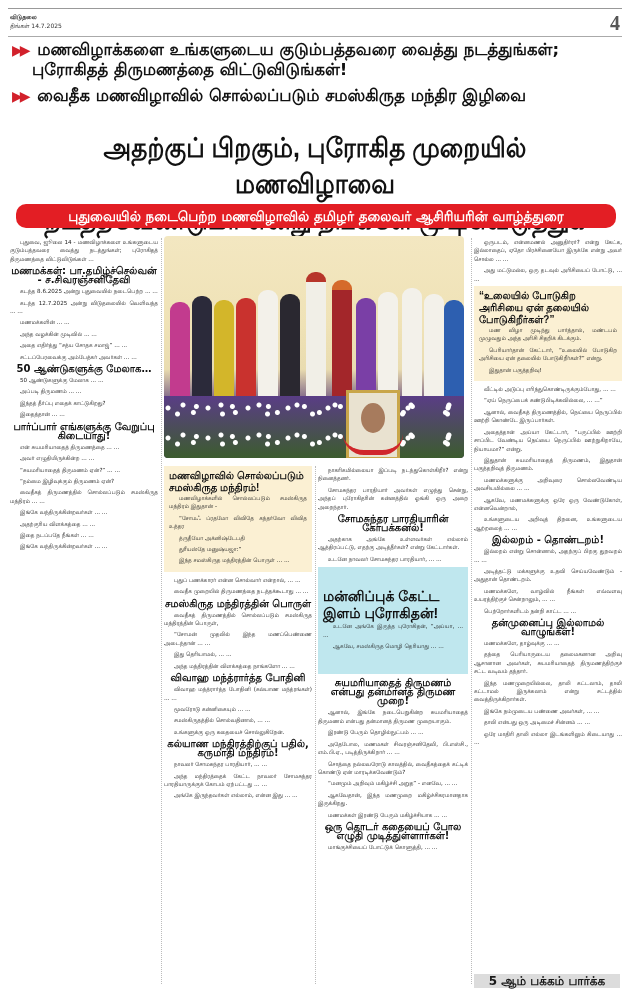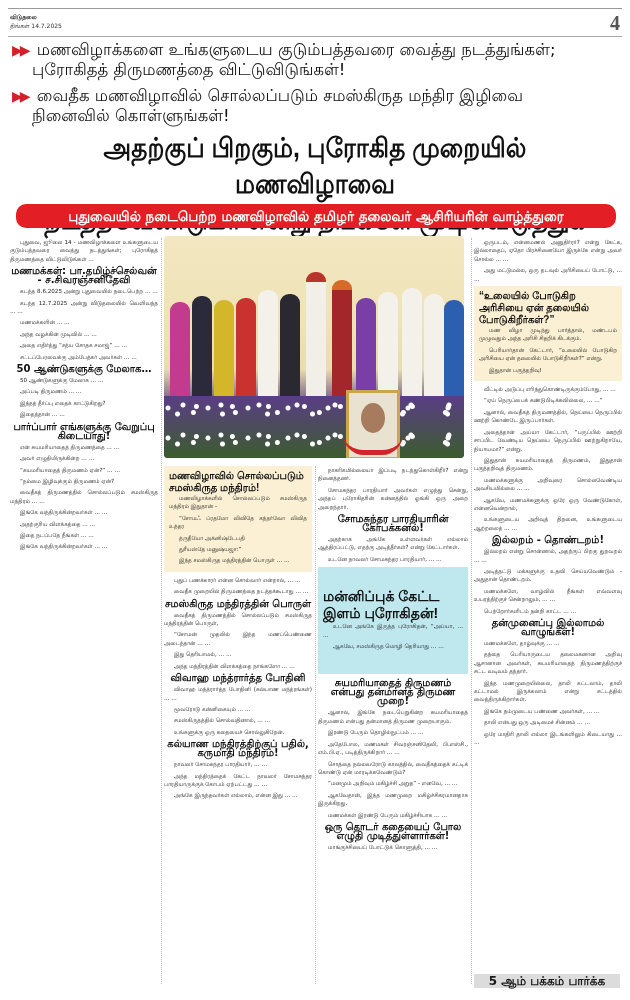--- a/index.html
+++ b/index.html
@@ -4,21 +4,21 @@
 <style>
   html, body { margin: 0; padding: 0; background: #ffffff; }
   body { width: 630px; height: 1000px; overflow: hidden; position: relative;
          font-family: "DejaVu Sans", sans-serif; color: #1a1a1a; }
   .topline { position: absolute; left: 8px; right: 8px; top: 8px; border-top: 1px solid #999; }
   .masthead { position: absolute; left: 10px; top: 12px; font-size: 6px; line-height: 9px; color: #333; }
   .masthead .paper { font-weight: bold; }
   .pagenum { position: absolute; right: 10px; top: 12px; font-size: 20px; font-weight: bold; color: #555;
              font-family: "Liberation Serif", serif; }
   .headline-hr { position: absolute; left: 8px; right: 8px; top: 36px; border-top: 1px solid #aaa; }
-  .kicker { position: absolute; left: 12px; right: 10px; font-size: 16.5px; font-weight: normal; line-height: 20px; color: #111; }
+  .kicker { position: absolute; left: 12px; right: 10px; font-size: 16.5px; font-weight: bold; line-height: 20px; color: #111; }
   .kicker .arrow { color: #d2212b; margin-right: 4px; font-size: 14px; letter-spacing: -3px; }
   .kicker .indent { padding-left: 20px; display: block; }
   .k1 { top: 40px; } .k2 { top: 86px; }
   .main-head { position: absolute; left: 0; right: 0; top: 130px; text-align: center;
                font-family: "Liberation Sans Narrow", "Liberation Sans", sans-serif;
                font-size: 27px; font-weight: bold; line-height: 36px; color: #111; transform: scaleX(0.92); }
   .banner { position: absolute; left: 16px; right: 14px; top: 204px; height: 24px; background: #e31e24; border-radius: 10px;
             color: #fff; font-size: 13.5px; font-weight: bold; text-align: center; line-height: 24px; }
   .col { position: absolute; top: 238px; font-size: 5.6px; line-height: 8.4px; text-align: justify; color: #222; }
   .col p { margin: 0 0 3px 0; text-indent: 10px; }
@@ -62,21 +62,20 @@
 <div class="headline-hr"></div>
 
 <div class="kicker k1">
   <span class="arrow">▶▶</span>
   <span>மணவிழாக்களை உங்களுடைய குடும்பத்தவரை வைத்து நடத்துங்கள்;</span>
   <span class="indent">புரோகிதத் திருமணத்தை விட்டுவிடுங்கள்!</span>
 </div>
 <div class="kicker k2">
   <span class="arrow">▶▶</span>
   <span>வைதீக மணவிழாவில் சொல்லப்படும் சமஸ்கிருத மந்திர இழிவை</span>
-  <span class="indent">நினைவில் கொள்ளுங்கள்!</span>
 </div>
 
 <div class="main-head">
   <div>அதற்குப் பிறகும், புரோகித முறையில் மணவிழாவை</div>
   <div>நடத்தவேண்டுமா என்று நீங்களே முடிவெடுத்துக் கொள்ளுங்கள்!</div>
 </div>
 
 <div class="banner">புதுவையில் நடைபெற்ற மணவிழாவில் தமிழர் தலைவர் ஆசிரியரின் வாழ்த்துரை</div>
 
 <div class="col c1">

